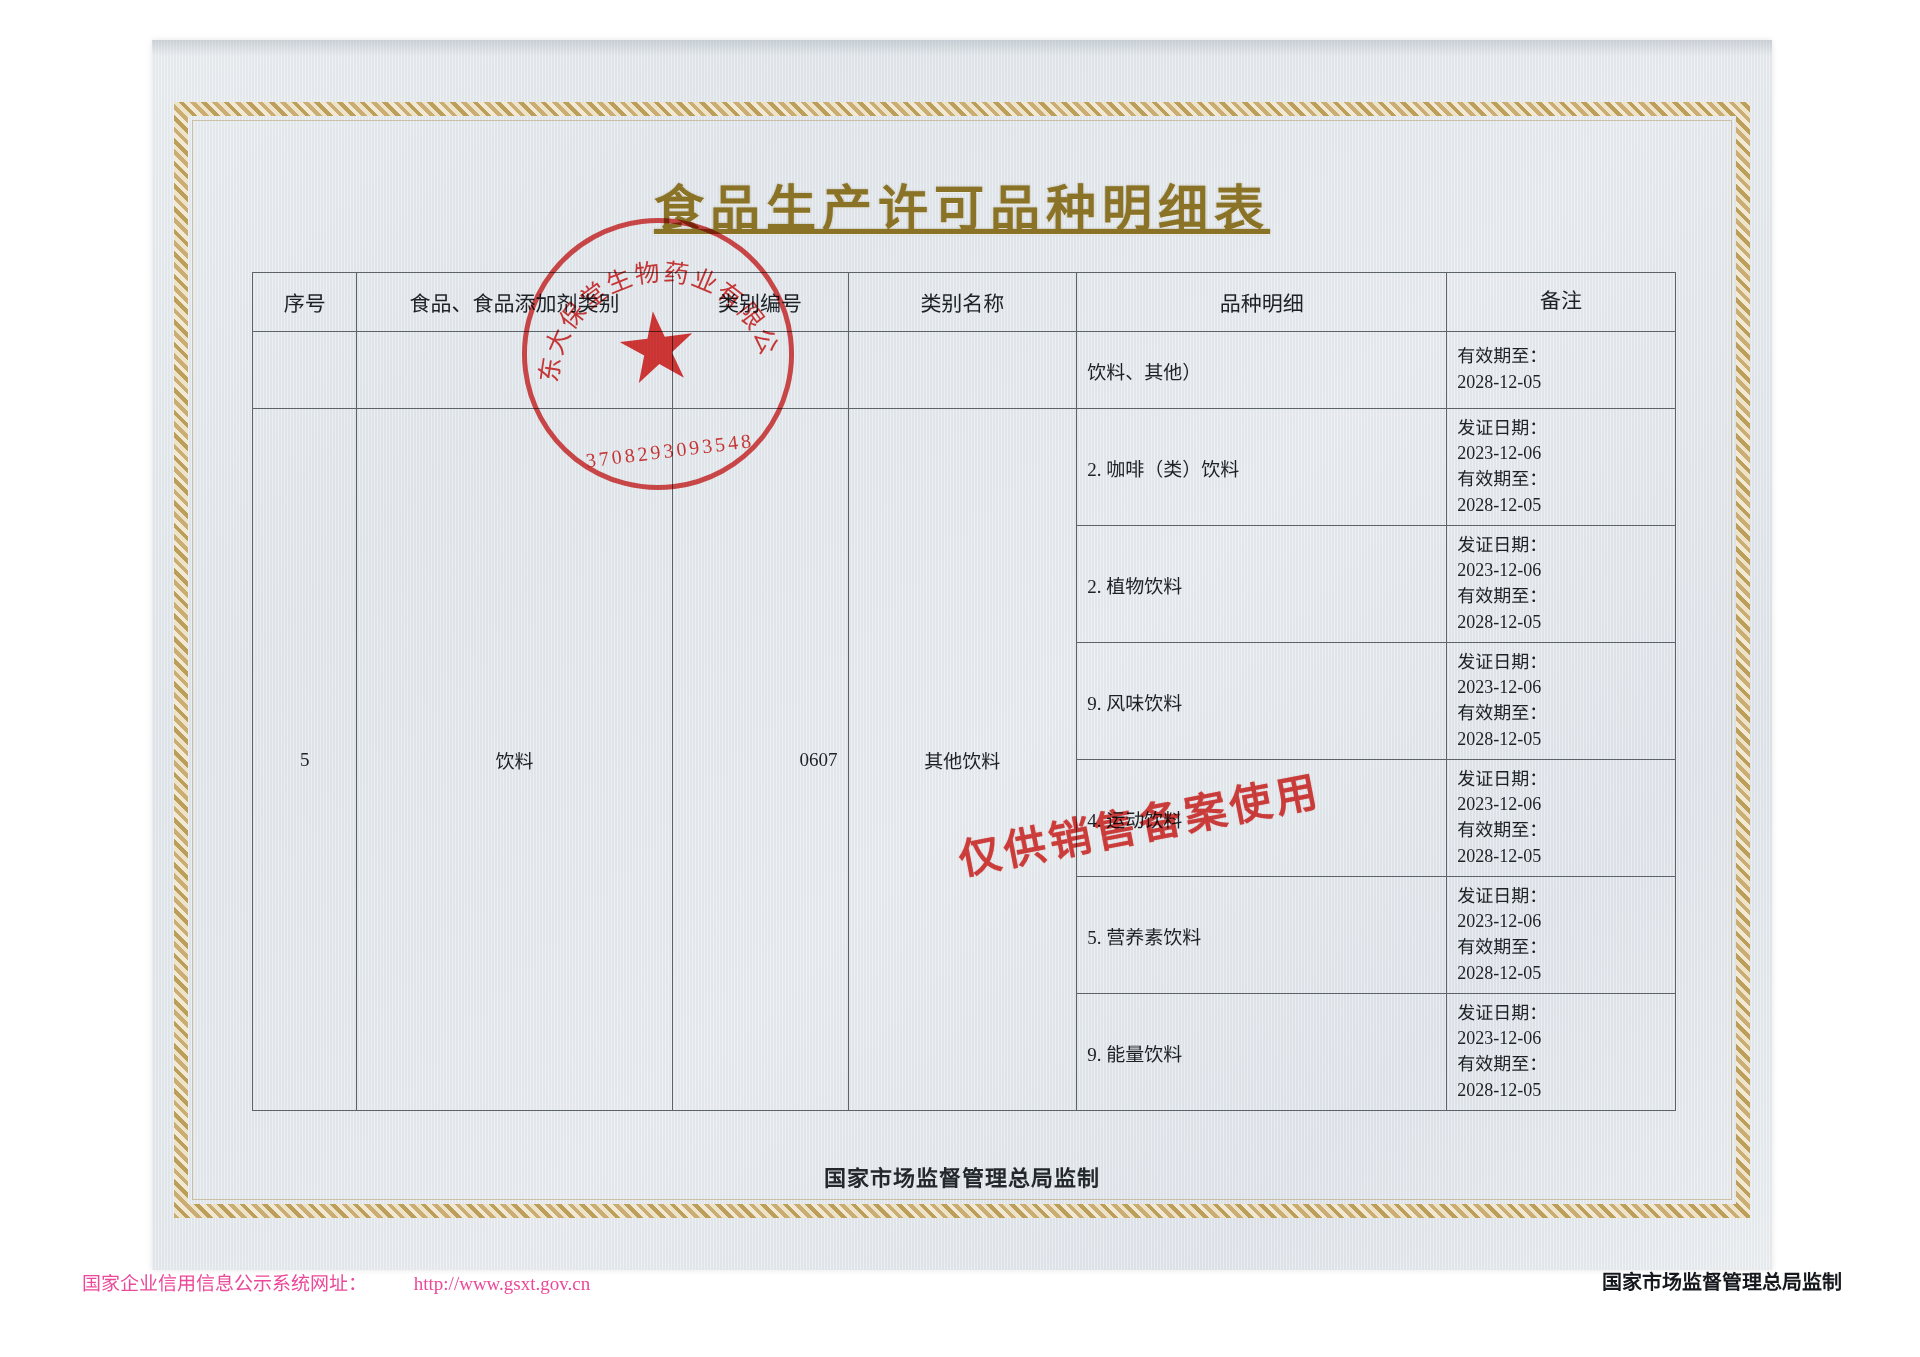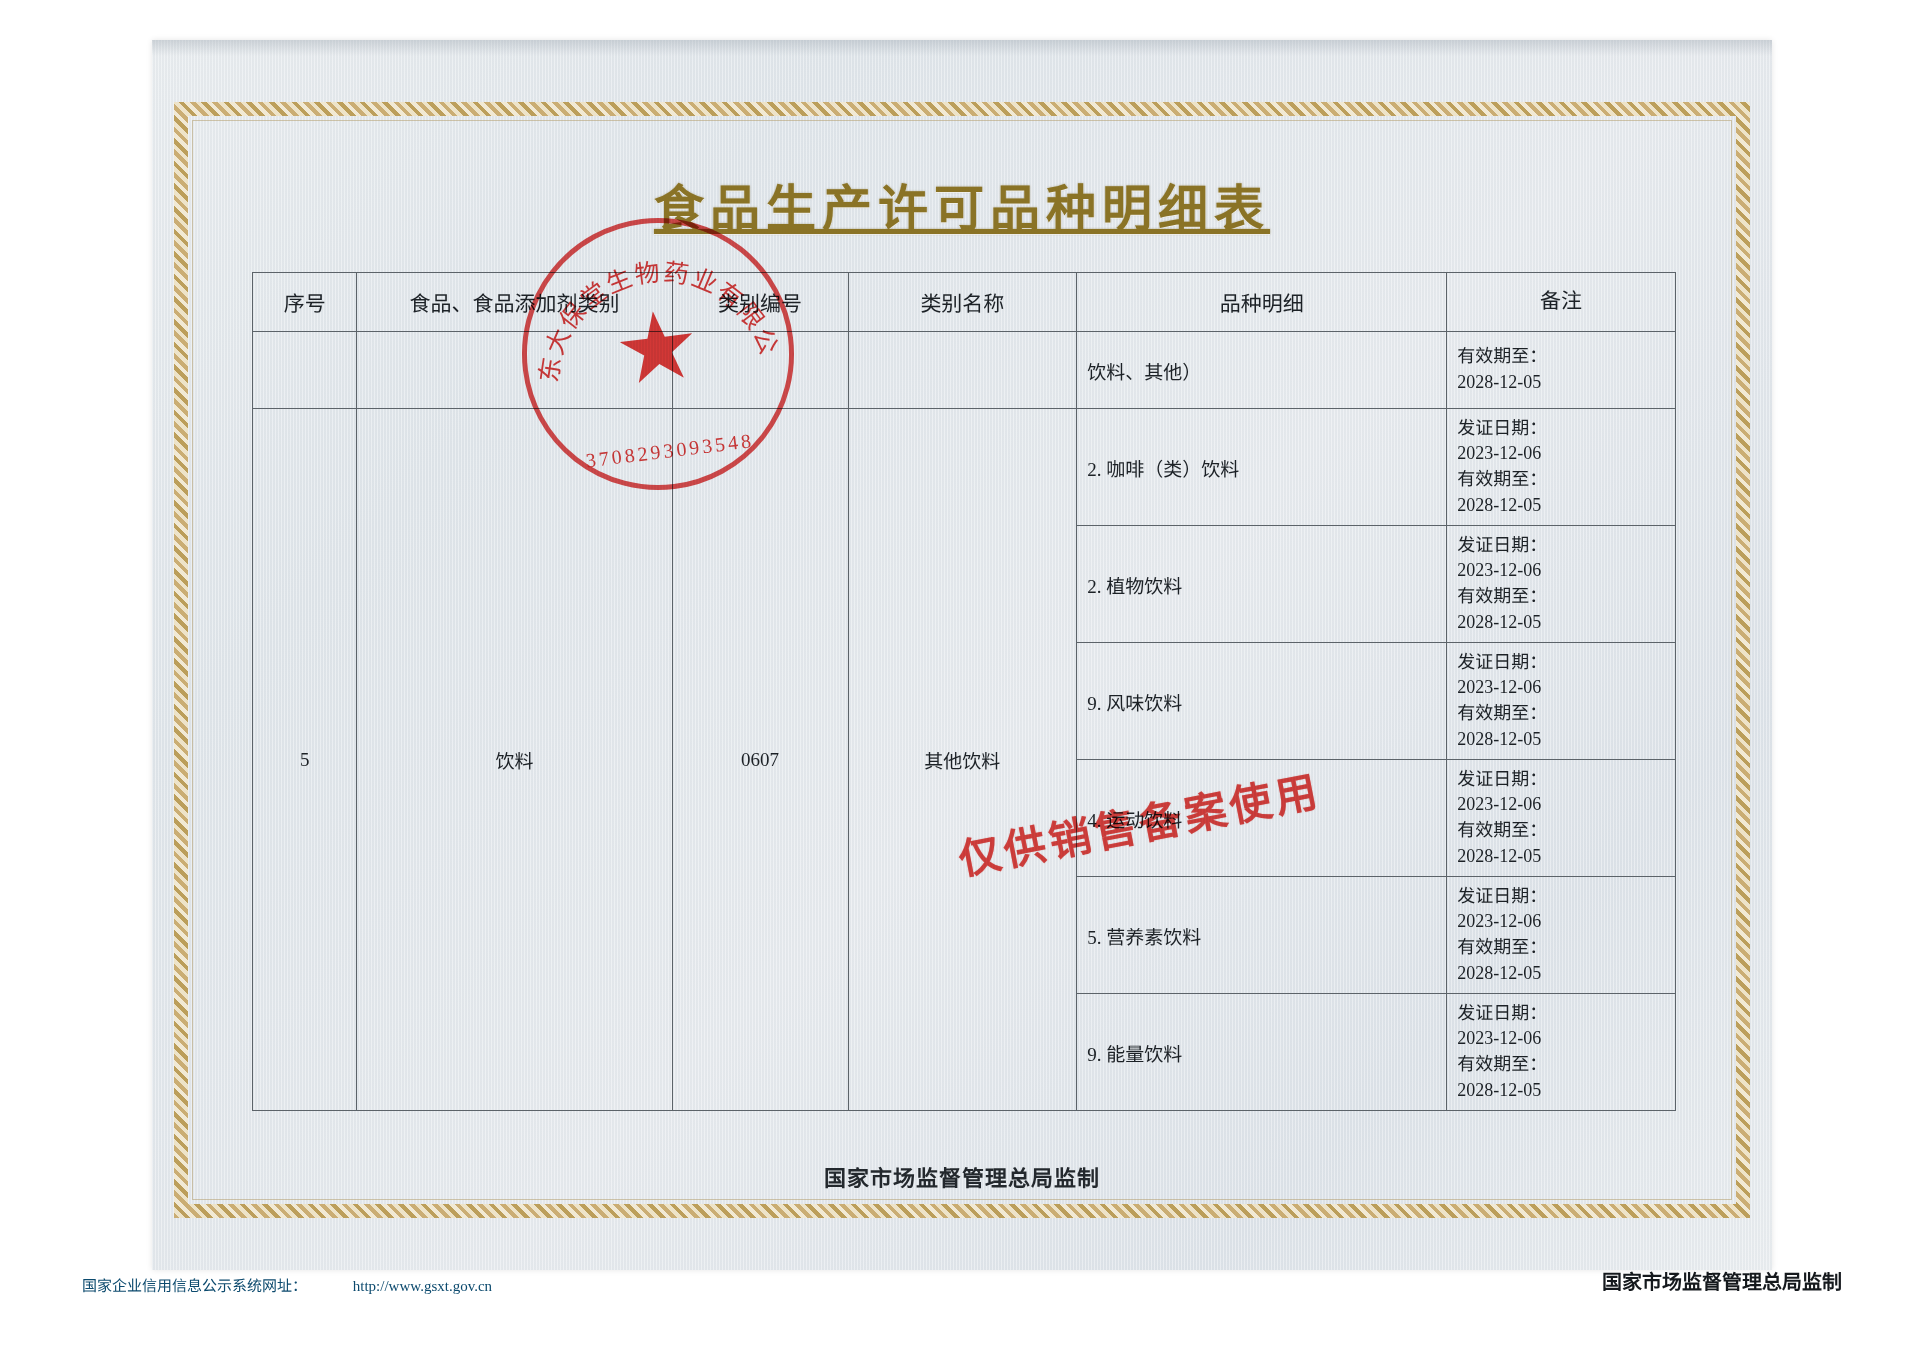--- a/index.html
+++ b/index.html
@@ -101,21 +101,21 @@
     font-weight: normal;
     background: transparent;
   }
   #cert-table thead th {
     text-align: center;
     height: 46px;
     font-size: 21px;
   }
   .c-idx    { width: 78px;  text-align: center; }
   .c-cat    { width: 278px; text-align: center; }
-  .c-code   { width: 146px; text-align: center; }
+  .c-code   { width: 146px; text-align: right; }
   .c-name   { width: 196px; text-align: center; }
   .c-detail { width: 330px; text-align: left; padding-left: 18px; }
   .c-note   { width: 196px; text-align: left; padding-left: 18px; line-height: 1.42; font-size: 18px; }
   .note-line { display: block; white-space: nowrap; }
   .row-tall td { height: 104px; }
   .row-first td { height: 64px; }
 
   
   #seal {
     position: absolute;
@@ -188,22 +188,22 @@
     font-weight: bold;
     color: #23282d;
     letter-spacing: 1px;
   }
 
   
   #page-footer-left {
     position: absolute;
     left: 82px;
     bottom: 62px;
-    font-size: 15px;
-    color: #0c4a6e;
+    font-size: 19px;
+    color: #ec4899;
     white-space: nowrap;
   }
   #page-footer-left .url { margin-left: 42px; }
   #page-footer-right {
     position: absolute;
     right: 78px;
     bottom: 62px;
     font-size: 20px;
     font-weight: bold;
     color: #15191d;

